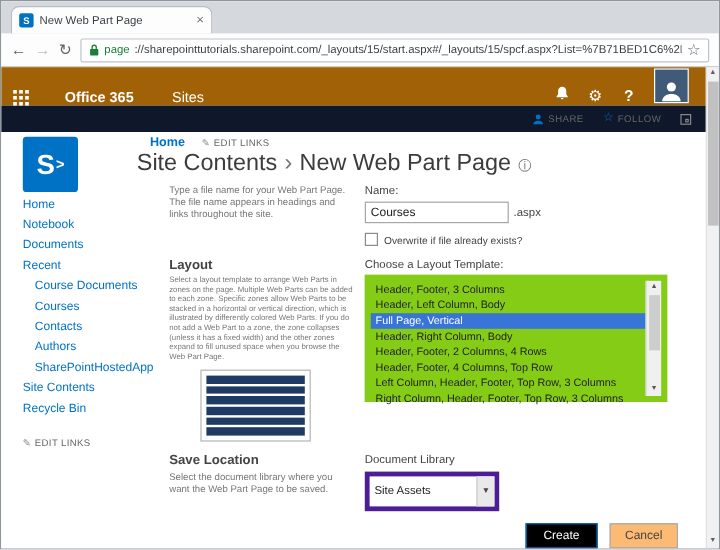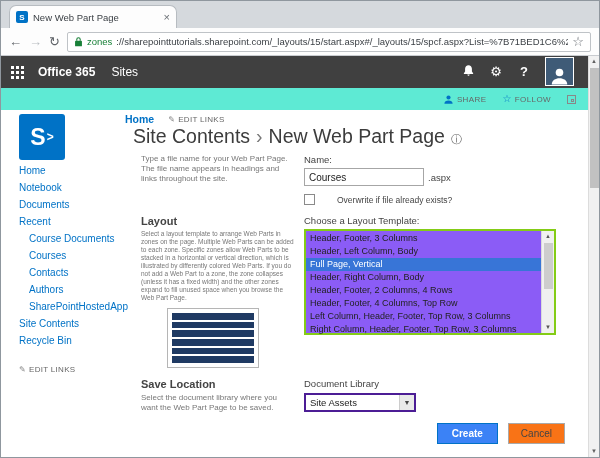--- a/index.html
+++ b/index.html
@@ -22,92 +22,92 @@
   .bookmark-star { font-size:13px; color:#6a6f75; flex:none; }
 
   
   .page-region { position:absolute; top:55px; left:0; right:11px; bottom:0; background:#fff; }
   .page-scrollbar { position:absolute; top:55px; right:0; width:11px; bottom:0; background:#f1f1f1; border-left:1px solid #dcdcdc; display:flex; flex-direction:column; align-items:center; }
   .sb-arrow { font-size:6px; color:#606060; line-height:11px; flex:none; }
   .sb-thumb { width:9px; height:120px; background:#c1c1c1; margin-top:1px; }
   .sb-bottom { margin-top:auto; }
 
   
-  .suite-bar { height:32px; background:#404040; display:flex; align-items:center; padding-left:10px; color:#fff; }
+  .suite-bar { height:32px; background:#a16207; display:flex; align-items:flex-end; padding-left:10px; color:#fff;gap:16px; }
   .waffle { display:grid; grid-template-columns:repeat(3,3px); grid-template-rows:repeat(3,3px); gap:2px; margin-right:14px; }
   .waffle span { background:#fff; }
   .brand { font-size:12px; font-weight:bold; }
   .suite-nav { font-size:12px; margin-left:16px; }
   .suite-icons { margin-left:auto; display:flex; align-items:center; gap:12px; margin-right:56px; }
   .suite-icon { width:16px; text-align:center; color:#fff; font-size:13px; line-height:16px; }
   .avatar { position:absolute; top:1px; right:14px; width:29px; height:29px; background:#3f5b77; border:1px solid #fff; display:flex; align-items:flex-end; justify-content:center; z-index:5; }
 
   
-  .cmd-bar { height:22px; background:#5eead4; display:flex; align-items:center; justify-content:flex-end; gap:16px; padding-right:12px; }
+  .cmd-bar { height:22px; background:#0f172a; display:flex; align-items:center; justify-content:flex-end; gap:16px; padding-right:12px; }
   .cmd-item { display:flex; align-items:center; gap:3px; font-size:8px; letter-spacing:.4px; color:#666; }
   .cmd-star { color:#0072c6; font-size:10px; line-height:1; }
   .focus-icon { width:9px; height:9px; border:1px solid #888; position:relative; }
   .focus-icon i { position:absolute; right:1px; bottom:1px; width:3px; height:3px; border:1px solid #888; display:block; }
 
   
   .main { position:relative; height:calc(100% - 54px); }
   .site-logo { position:absolute; left:18px; top:4px; width:46px; height:46px; background:#0072c6; border-radius:3px; color:#fff; display:flex; align-items:center; justify-content:center; font-weight:bold; }
   .site-logo .s { font-size:23px; }
   .site-logo .chev { font-size:12px; margin-left:1px; }
 
   .breadcrumb-row { position:absolute; left:124px; top:3px; display:flex; align-items:center; gap:14px; }
   .bc-home { font-size:10.5px; font-weight:bold; color:#0072c6; }
   .edit-links { display:flex; align-items:center; gap:3px; font-size:8px; color:#666; letter-spacing:.3px; }
   .pencil { color:#8a8a8a; font-size:8px; }
 
-  .page-title { position:absolute; left:132px; top:15px; font-size:19.5px; color:#3c3c3c; white-space:nowrap; }
+  .page-title { position:absolute; left:113px; top:15px; font-size:19.5px; color:#3c3c3c; white-space:nowrap; }
   .title-sep { color:#777; margin:0 6px; }
   .info-icon { font-size:11px; color:#666; margin-left:6px; }
 
   .sidebar { position:absolute; left:18px; top:52px; width:114px; font-size:10px; line-height:17px; color:#0072c6; }
   .nav-item { white-space:nowrap; overflow:hidden; cursor:pointer; }
   .nav-item.indent { padding-left:10px; }
   .sidebar .edit-links { margin-top:12px; }
 
   
   .form { position:absolute; left:140px; top:44px; width:424px; }
   .section { display:flex; margin-bottom:10px; }
   .sec-left { width:163px; padding-right:8px; flex:none; }
   .sec-right { flex:1; min-width:0; }
   .sec-title { font-size:11px; font-weight:bold; color:#444; margin-bottom:3px; }
   .sec-desc { font-size:8px; color:#777; line-height:10px; }
   .section.layout .sec-desc { font-size:6.5px; line-height:8px; }
   .field-label { font-size:9.5px; color:#444; margin-bottom:3px; }
   .name-row { display:flex; align-items:center; gap:4px; }
   .text-input { width:120px; height:18px; border:1px solid #a6a6a6; font-size:10px; padding:0 4px; font-family:"Liberation Sans",sans-serif; color:#222; }
   .ext { font-size:9.5px; color:#444; }
-  .check-row { display:flex; align-items:center; gap:22px; margin-top:8px;text-align:center; }
+  .check-row { display:flex; align-items:center; gap:5px; margin-top:8px;text-align:center; }
   .checkbox { width:11px; height:11px; border:1px solid #8a8a8a; background:#fff; flex:none; }
   .check-label { font-size:8.5px; color:#444; }
 
-  .listbox { width:252px; border:2px solid #84cc16; background:#8b5cf6; display:flex; height:106px; }
+  .listbox { width:252px; border:5px solid #84cc16; background:#84cc16; display:flex; height:106px; }
   .options { flex:1; min-width:0; padding-top:1px; }
   .option { font-size:9px; line-height:13px; height:13px; padding:0 4px; color:#222; white-space:nowrap; overflow:hidden; }
   .option.selected { background:#3875d7; color:#fff; }
   .lb-scroll { width:13px; background:#f0f0f0; border-left:1px solid #dadada; display:flex; flex-direction:column; align-items:center; }
   .lb-arrow { font-size:6px; color:#555; line-height:11px; }
   .lb-thumb { width:9px; height:46px; background:#cdcdcd; margin-top:1px; }
   .lb-bottom { margin-top:auto; }
 
   .preview { margin:6px 0 0 26px; width:92px; height:60px; border:1px solid #b5b5b5; background:#fff; padding:4px; display:flex; flex-direction:column; gap:2px; }
   .preview i { flex:1; background:#1f3a63; display:block; }
 
-  .select { width:112px; height:19px; border:2px solid #4c1d95; background:#fff; display:flex; align-items:center; margin-top:4px; }
+  .select { width:112px; height:33px; border:4px solid #4c1d95; background:#fff; display:flex; align-items:center; margin-top:4px; }
   .select .val { flex:1; font-size:9.5px; color:#222; padding-left:4px; white-space:nowrap; overflow:hidden; }
   .select .dd { width:15px; height:100%; background:#e9e9e9; border-left:1px solid #ccc; font-size:7px; color:#444; display:flex; align-items:center; justify-content:center; }
 
   .btn-row { display:flex; justify-content:flex-end; gap:10px; margin-top:8px; }
   .btn { height:21px; font-size:10px; display:flex; align-items:center; padding:0 14px; font-family:"Liberation Sans",sans-serif; }
-  .btn.primary { background:#3b82f6; border:1px solid #0072c6; color:#fff;font-weight:bold; }
-  .btn.secondary { background:#f97316; border:1px solid #a9a9a9; color:#444; padding:0 12px; }
+  .btn.primary { background:#000000; border:1px solid #0072c6; color:#fff; }
+  .btn.secondary { background:#fdba74; border:1px solid #a9a9a9; color:#444; padding:0 12px; }
 </style>
 </head>
 <body>
 
 <div class="window">
 
   <div class="tab-bar">
     <div class="tab">
       <span class="favicon">S</span>
       <span class="tab-title">New Web Part Page</span>
@@ -117,21 +117,21 @@
 
   <div class="addr-bar">
     <span class="nav-btn">←</span>
     <span class="nav-btn disabled">→</span>
     <span class="nav-btn">↻</span>
     <div class="omnibox">
       <svg width="9" height="11" viewBox="0 0 12 16">
           <rect x="1" y="7" width="10" height="8" rx="1" fill="#188038"></rect>
           <path d="M3.5 7V5a2.5 2.5 0 0 1 5 0v2" stroke="#188038" stroke-width="1.6" fill="none"></path>
         </svg>
-      <span class="scheme">zones</span>
+      <span class="scheme">page</span>
       <span class="url-rest">://sharepointtutorials.sharepoint.com/_layouts/15/start.aspx#/_layouts/15/spcf.aspx?List=%7B71BED1C6%2D36A8%2D4/</span>
       <span class="bookmark-star">☆</span>
     </div>
   </div>
 
   <div class="page-scrollbar">
     <span class="sb-arrow">▲</span>
     <span class="sb-thumb"></span>
     <span class="sb-arrow sb-bottom">▼</span>
   </div>

